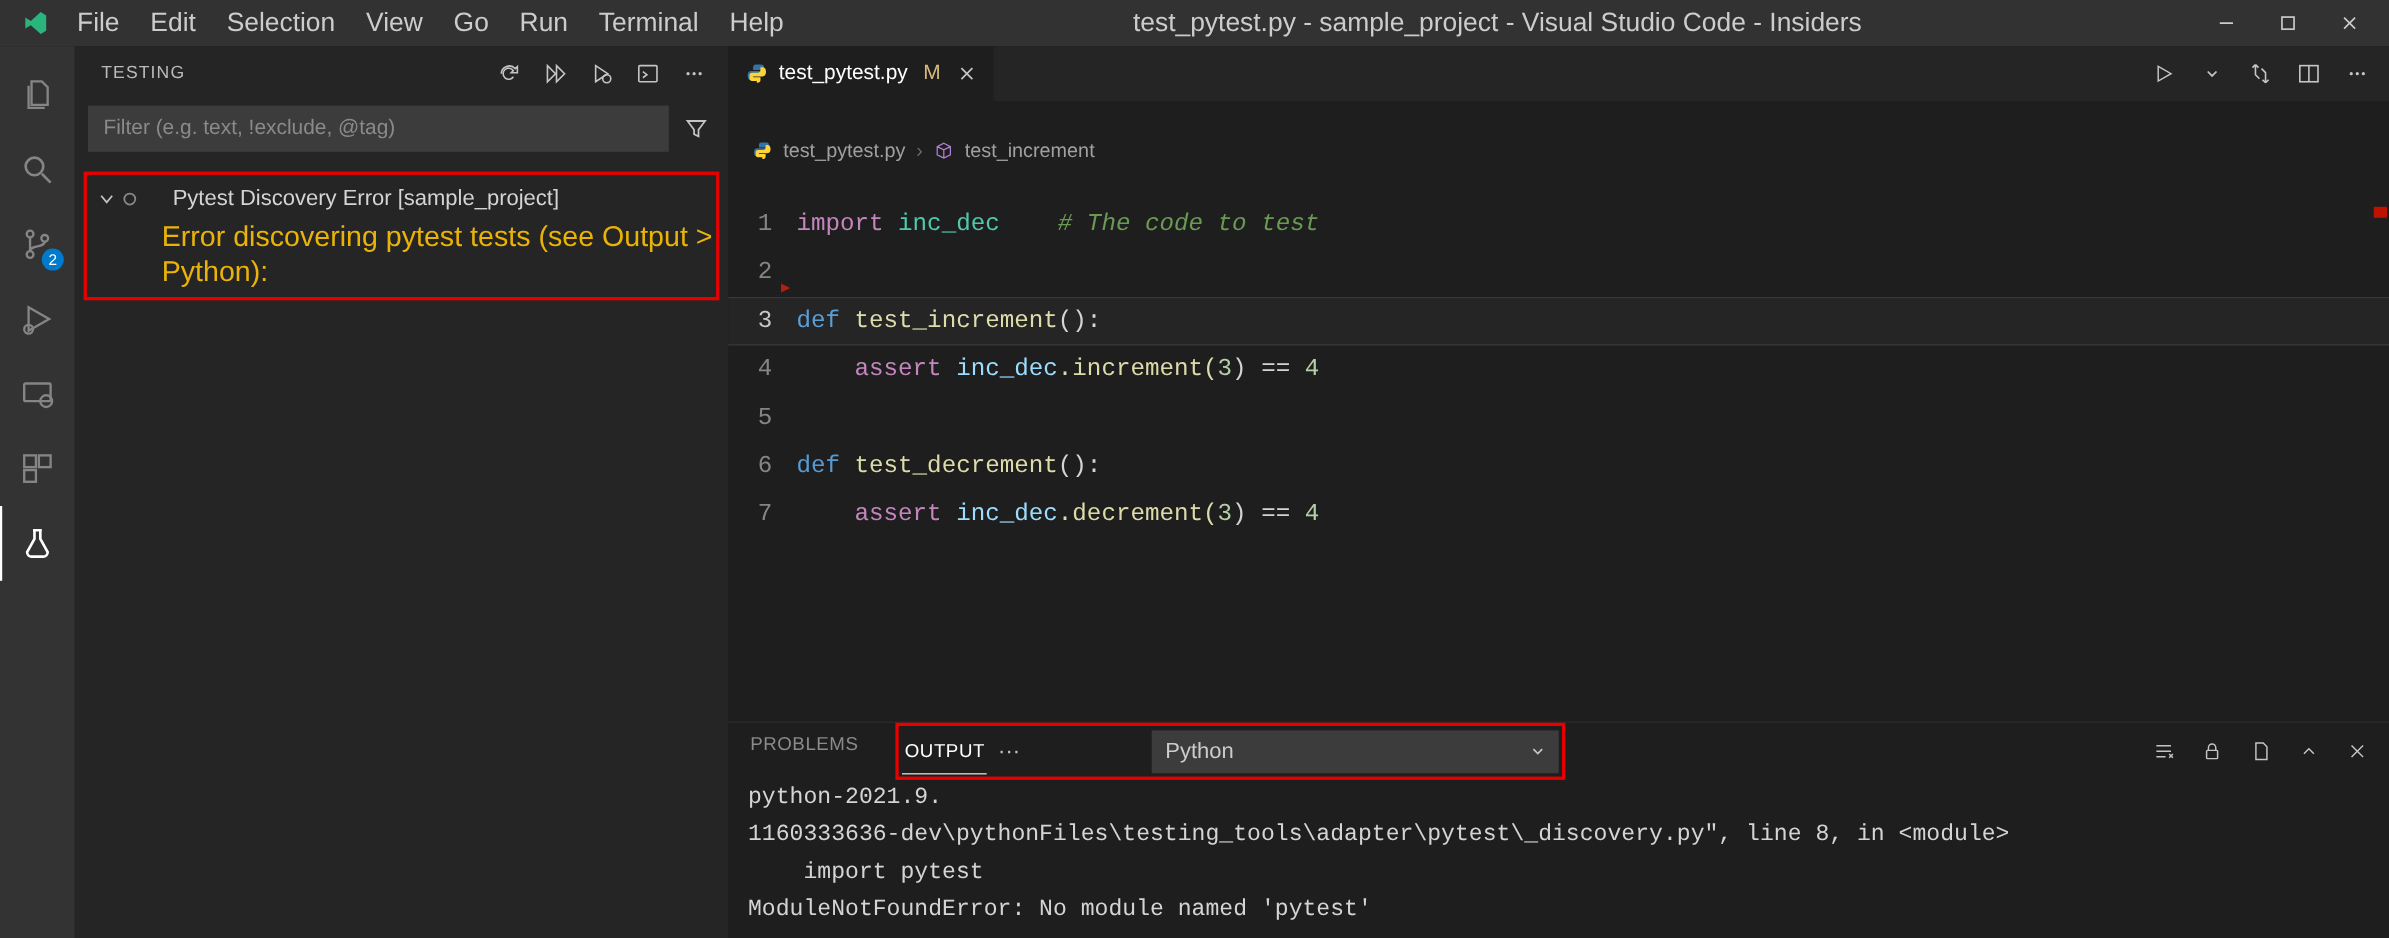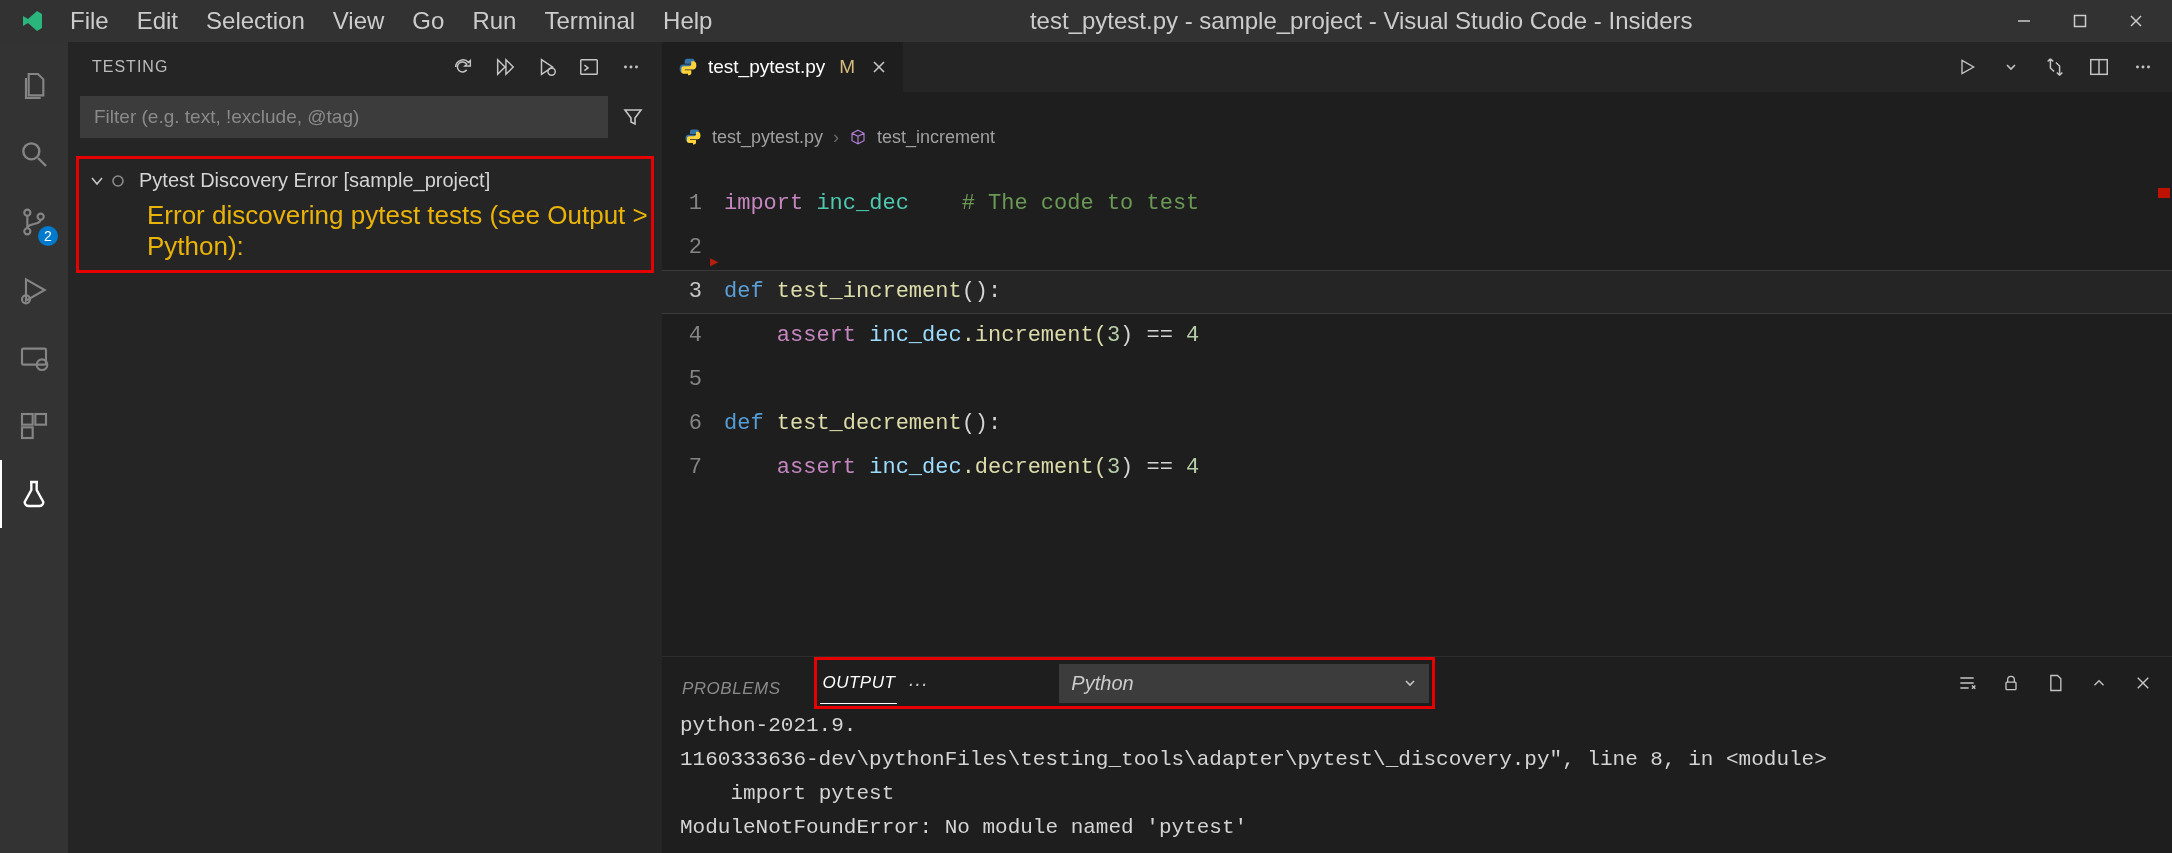--- a/index.html
+++ b/index.html
@@ -102,33 +102,33 @@
 .gutter { width:62px; text-align:right; padding-right:22px; color:#858585; user-select:none; }
 .code-row.active .gutter { color:#c6c6c6; }
 .code-row.active { background:#2a2a2a00; }
 .line-hl { position:absolute; left:0; right:0; height:44px; background:rgba(255,255,255,0.03); border-top:1px solid #3a3a3a; border-bottom:1px solid #3a3a3a; }
 .codecell { white-space:pre; }
 .tok-kw { color:#569cd6; }
 .tok-kwc { color:#c586c0; }
 .tok-mod { color:#4ec9b0; }
 .tok-fn { color:#dcdcaa; }
 .tok-num { color:#b5cea8; }
-.tok-com { color:#6a9955; }
+.tok-com { color:#6a9955;font-style:italic; }
 .tok-op { color:#d4d4d4; }
 .tok-var { color:#9cdcfe; }
 .ruler-arrow { position:absolute; left:48px; color:#b5200e; font-size:14px; }
 
 .panel { flex: 0 0 auto; border-top:1px solid #2d2d2d; background:#1e1e1e; display:flex; flex-direction:column; }
 .panel-tabs { height:52px; display:flex; align-items:center; justify-content:space-between; padding:0 16px 0 18px; }
-.panel-tabs-left { display:flex; align-items:flex-end; gap:32px;font-style:italic; }
+.panel-tabs-left { display:flex; align-items:flex-start; gap:32px; }
 .ptab { color:#8a8a8a; font-size:17px; letter-spacing:0.5px; padding:10px 2px; }
 .ptab.active { color:#ffffff; border-bottom:1px solid #ffffff; }
 .pdots { color:#c5c5c5; font-size:20px; margin-left:10px; }
 .redbox2 { border:3px solid #e60000; display:flex; align-items:center; padding:0 3px; height:52px; }
-.select { background:#3c3c3c; color:#cccccc; padding:8px 12px; font-size:20px; display:flex; align-items:center; gap:160px; min-width:370px; justify-content:space-between;margin-left:12px; }
+.select { background:#3c3c3c; color:#cccccc; padding:8px 12px; font-size:20px; display:flex; align-items:center; gap:160px; min-width:370px; justify-content:space-between; }
 .panel-tabs-right { display:flex; gap:18px; color:#c5c5c5; }
 .panel-tabs-right div { width:26px;height:26px; display:flex;align-items:center;justify-content:center; }
 
 .output { font-family: Consolas, "Courier New", monospace; font-size:21px; line-height:34px; padding: 0 18px 8px 18px; color:#d4d4d4; white-space:pre-wrap; }
 
 .minimap { position:absolute; right:0; top:0; width:18px; height:100%; }
 .minimap .mm-err { position:absolute; right:2px; top:6px; width:12px; height:10px; background:#be1100; }
 
 svg { display:block; }
 </style>
@@ -270,21 +270,21 @@
           <span class="chev">
             <svg width="16" height="16" viewBox="0 0 16 16">
                 <path d="M3 5l5 6 5-6" fill="none" stroke="#c5c5c5" stroke-width="1.6"></path>
               </svg>
           </span>
           <span class="status">
             <svg width="14" height="14" viewBox="0 0 14 14">
                 <circle cx="7" cy="7" r="5" fill="none" stroke="#8a8a8a" stroke-width="1.6"></circle>
               </svg>
           </span>
-          <span style="margin-left:6px;">Pytest Discovery Error [sample_project]</span>
+          <span style="margin-left:24px;">Pytest Discovery Error [sample_project]</span>
         </div>
         <div class="tree-sub">Error discovering pytest tests (see Output &gt; Python):</div>
       </div>
     </div>
   </div>
 
   <div class="editor-area">
     <div class="tabs-row">
       <div class="tabs-left">
         <div class="tab">

